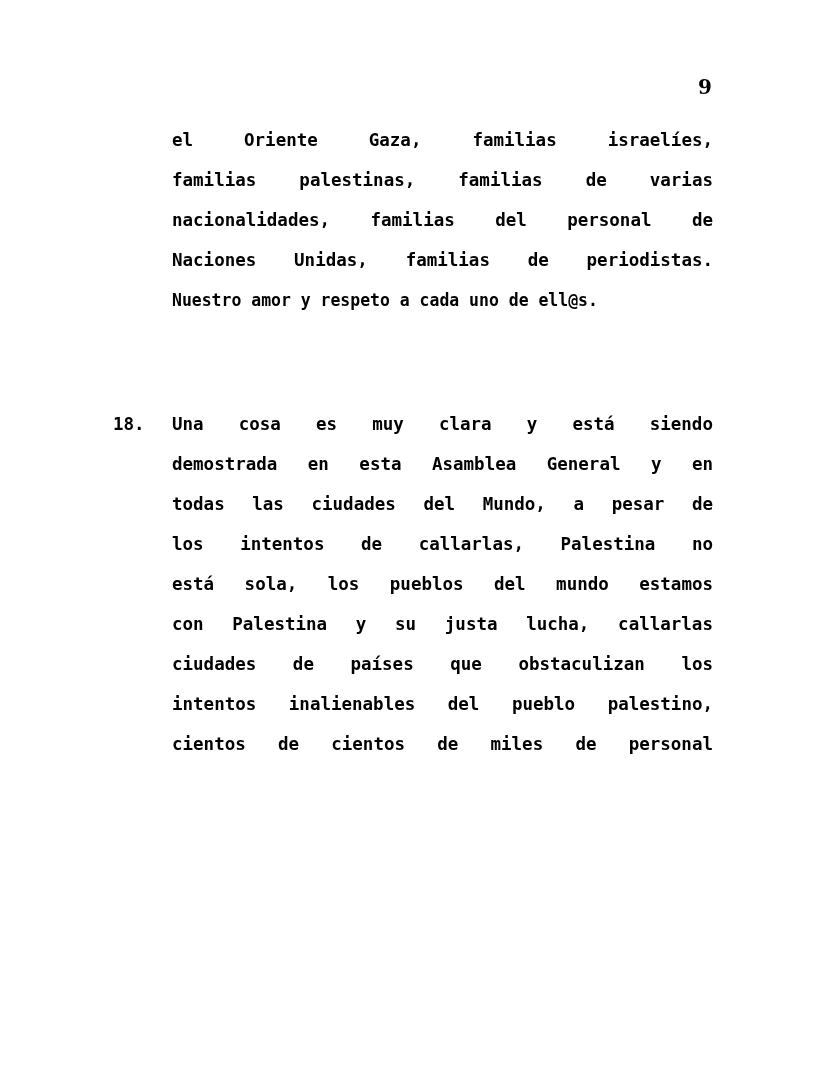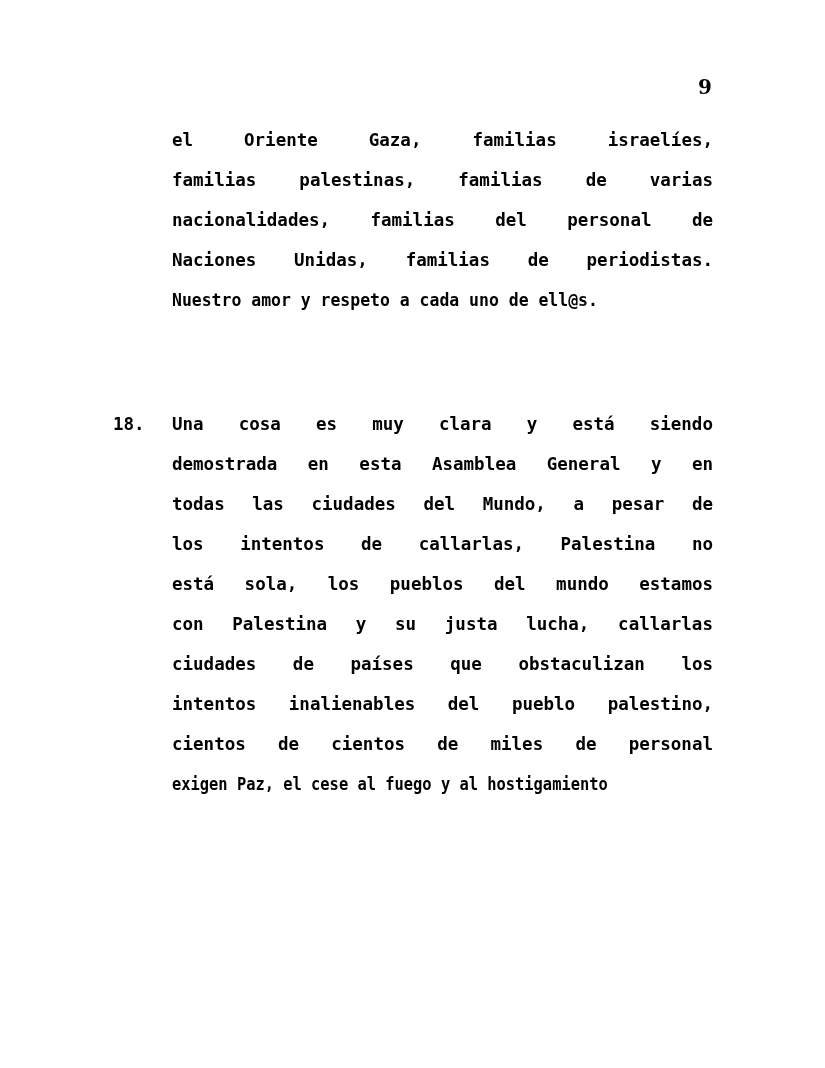--- a/index.html
+++ b/index.html
@@ -124,17 +124,16 @@
     <div id="para-18">
         <div class="line hanging justify"><span class="item-number">18.</span><span class="ln-inner"><span class="word">Una</span><span class="word">cosa</span><span class="word">es</span><span class="word">muy</span><span class="word">clara</span><span class="word">y</span><span class="word">está</span><span class="word">siendo</span></span></div>
         <div class="line indent justify"><span class="ln-inner"><span class="word">demostrada</span><span class="word">en</span><span class="word">esta</span><span class="word">Asamblea</span><span class="word">General</span><span class="word">y</span><span class="word">en</span></span></div>
         <div class="line indent justify"><span class="ln-inner"><span class="word">todas</span><span class="word">las</span><span class="word">ciudades</span><span class="word">del</span><span class="word">Mundo,</span><span class="word">a</span><span class="word">pesar</span><span class="word">de</span></span></div>
         <div class="line indent justify"><span class="ln-inner"><span class="word">los</span><span class="word">intentos</span><span class="word">de</span><span class="word">callarlas,</span><span class="word">Palestina</span><span class="word">no</span></span></div>
         <div class="line indent justify"><span class="ln-inner"><span class="word">está</span><span class="word">sola,</span><span class="word">los</span><span class="word">pueblos</span><span class="word">del</span><span class="word">mundo</span><span class="word">estamos</span></span></div>
         <div class="line indent justify"><span class="ln-inner"><span class="word">con</span><span class="word">Palestina</span><span class="word">y</span><span class="word">su</span><span class="word">justa</span><span class="word">lucha,</span><span class="word">callarlas</span></span></div>
         <div class="line indent justify"><span class="ln-inner"><span class="word">ciudades</span><span class="word">de</span><span class="word">países</span><span class="word">que</span><span class="word">obstaculizan</span><span class="word">los</span></span></div>
         <div class="line indent justify"><span class="ln-inner"><span class="word">intentos</span><span class="word">inalienables</span><span class="word">del</span><span class="word">pueblo</span><span class="word">palestino,</span></span></div>
         <div class="line indent justify"><span class="ln-inner"><span class="word">cientos</span><span class="word">de</span><span class="word">cientos</span><span class="word">de</span><span class="word">miles</span><span class="word">de</span><span class="word">personal</span></span></div>
-        <div class="line indent flush"><span class="ln-inner"><span class="cond-88">exigen Paz, el cese al fuego y al hostigamiento</span></span></div>
       </div>
 
   </div>
 </div>
 
 </body></html>

